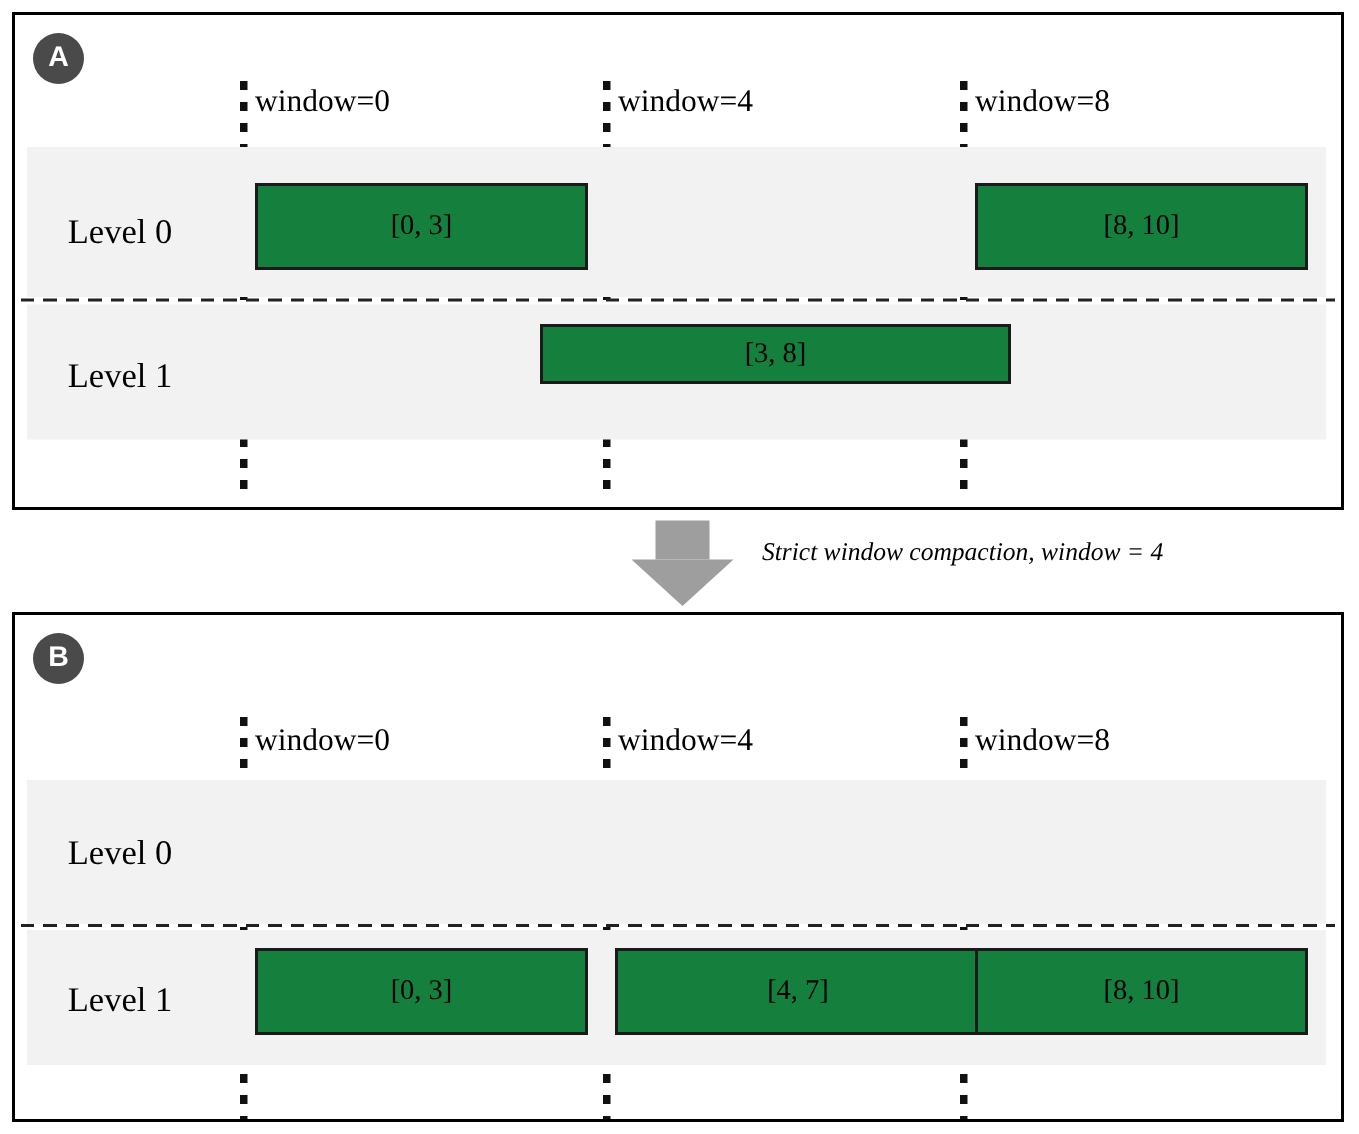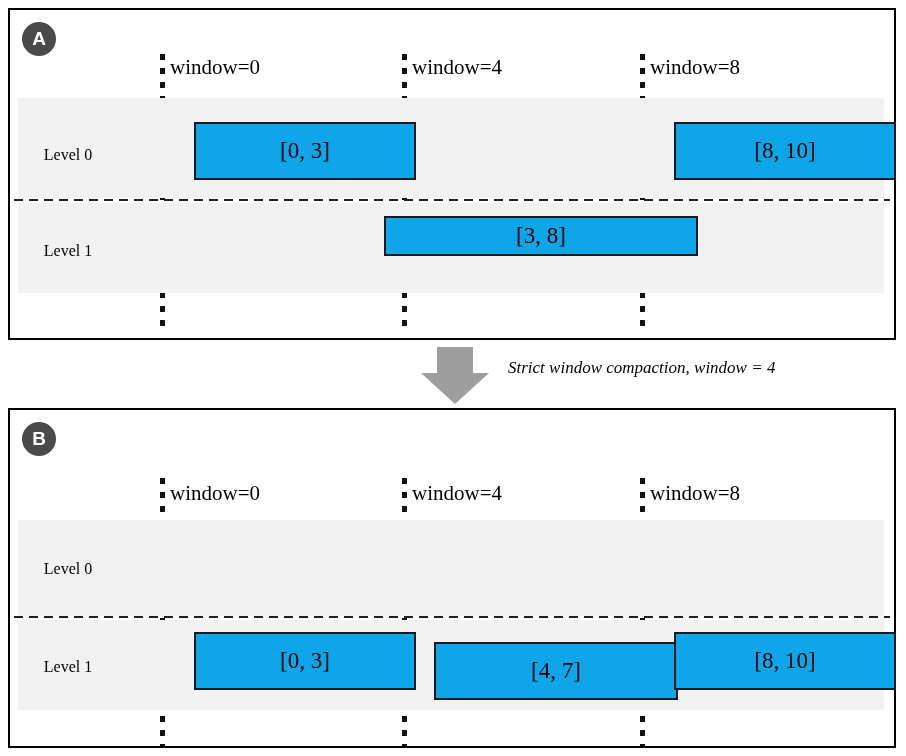--- a/index.html
+++ b/index.html
@@ -38,35 +38,34 @@
     position: absolute; height: 26px; width: 222px;
     text-align: left; font-size: 21px; line-height: 26px;
   }
 
   .band {
     position: absolute; left: 8px; width: 866px;
     background: var(--band, #f2f2f2);
   }
 
   .level-label {
-    position: absolute; left: 3px; width: 110px;
-    text-align: center; font-size: 16px; line-height: 26px;
+    position: absolute; left: 15px; width: 110px;
+    text-align: center; font-size: 23px; line-height: 26px;
   }
 
   .hdash {
     position: absolute; left: 4px; width: 876px; height: 2px;
     background-image: repeating-linear-gradient(
       to right, #222 0px, #222 9px, transparent 9px, transparent 15px);
   }
 
   .ibox {
-    position: absolute; background: #0ea5e9; border: 2px solid #1a1a1a;
+    position: absolute; background: #15803d; border: 2px solid #1a1a1a;
     display: flex; align-items: center; justify-content: center;
-    font-size: 23px;
-    margin-left: 24px;
+    font-size: 19px;
   }
 
   .arrow-stem {
     position: absolute; left: 437px; top: 347px;
     width: 36px; height: 26px; background: var(--arrow, #9e9e9e);
   }
   .arrow-head {
     position: absolute; left: 421px; top: 373px;
     width: 0; height: 0;
     border-left: 34px solid transparent;
@@ -129,17 +128,17 @@
 
     <div class="band" style="top:110px; height:96px"></div>
     <div class="level-label" style="top:146px">Level 0</div>
 
     <div class="hdash" style="top:206px"></div>
 
     <div class="band" style="top:210px; height:90px"></div>
     <div class="level-label" style="top:244px">Level 1</div>
 
     <div class="ibox" style="left:160px; top:222px; width:222px; height:58px">[0, 3]</div>
-    <div class="ibox" style="left:400px; top:232px; width:244px; height:58px">[4, 7]</div>
+    <div class="ibox" style="left:400px; top:222px; width:244px; height:58px">[4, 7]</div>
     <div class="ibox" style="left:640px; top:222px; width:222px; height:58px">[8, 10]</div>
   </section>
 
 </div>
 
 </body></html>

